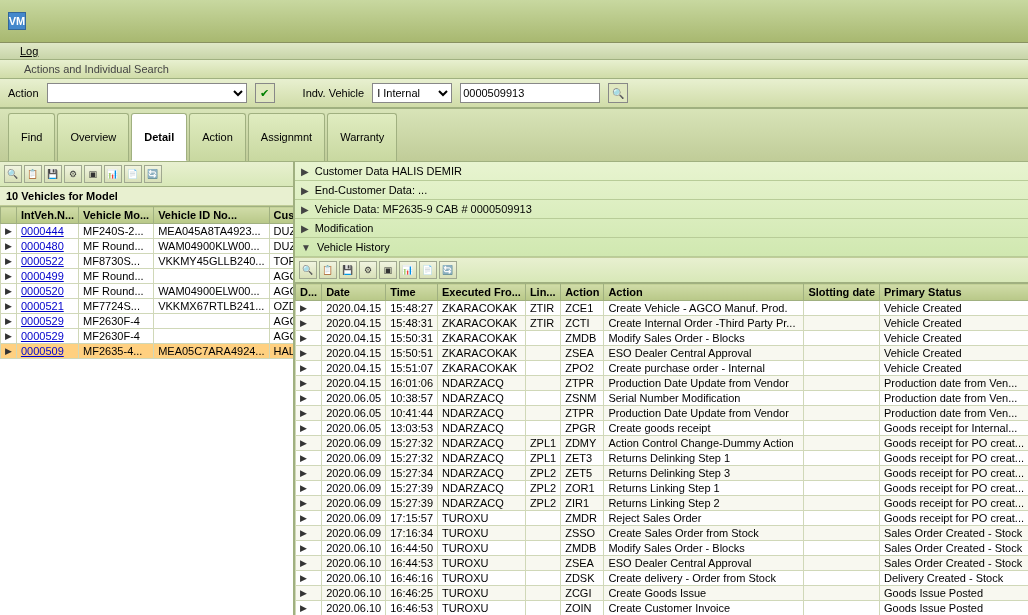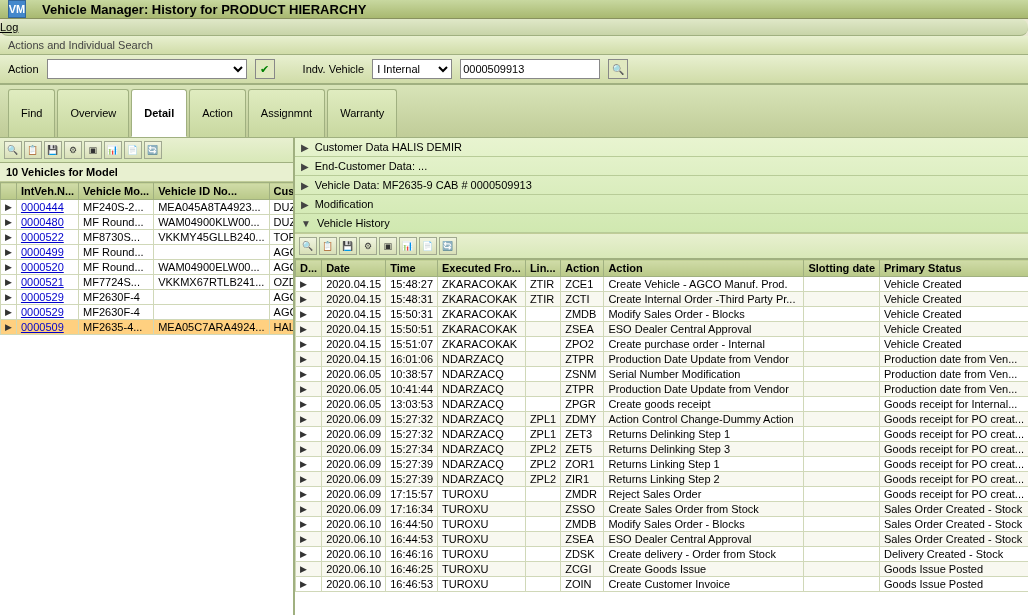--- a/index.html
+++ b/index.html
@@ -1,47 +1,46 @@
 <!DOCTYPE html>
 <html><head>
   <meta charset="utf-8">
   <style>
     * { box-sizing: border-box; margin: 0; padding: 0; font-family: Arial, sans-serif; font-size: 11px; }
     body { background: #e8e8d0; overflow: hidden; width: 1028px; height: 615px; }
 
     .title-bar {
       background: linear-gradient(to bottom, #c8d8a0, #a8b870);
-      padding: 0 8px;
-      display: flex;
-      align-items: center;
-      gap: 16px;
+      padding: 12px 8px;
+      display: flex;
+      align-items: flex-end;
+      gap: 10px;
       border-bottom: 1px solid #889060;
     }
     .title-bar .app-icon {
       width: 18px; height: 18px;
       background: #4488cc;
       border: 1px solid #336699;
       display: flex; align-items: center; justify-content: center;
       color: white; font-size: 9px; font-weight: bold;
     }
     .title-bar .title-text {
       font-size: 13px; font-weight: bold; color: #000;
     }
 
     .menu-bar {
       background: linear-gradient(to bottom, #e0e8c8, #c8d4a8);
-      padding: 2px 0;
+      padding: 2px 20px;
       border-bottom: 1px solid #a0b080;
-      border-radius: 8px;
     }
     .menu-bar span { font-size: 11px; cursor: pointer; color: #000; text-decoration: underline; }
 
     .toolbar-section {
       background: linear-gradient(to bottom, #e8f0d0, #d0dca8);
-      padding: 3px 8px;
+      padding: 3px 24px;
       border-bottom: 1px solid #a0b080;
     }
     .toolbar-section .section-label { font-size: 11px; color: #444; margin-bottom: 2px; }
 
     .action-row {
       display: flex;
       align-items: center;
       gap: 8px;
       padding: 4px 8px;
       background: linear-gradient(to bottom, #e8f0d0, #d0dca8);
@@ -254,21 +253,20 @@
 
     .link-text { color: #0000cc; text-decoration: underline; cursor: pointer; }
   </style>
 </head>
 <body>
 
 <div class="title-bar">
   <div class="app-icon">
     <span>VM</span>
   </div>
-  <span class="title-text">Vehicle Manager: History for PRODUCT HIERARCHY</span>
 </div>
 
 <div class="menu-bar">
   <span>Log</span>
 </div>
 
 <div class="toolbar-section">
   <span class="section-label">Actions and Individual Search</span>
 </div>
 

